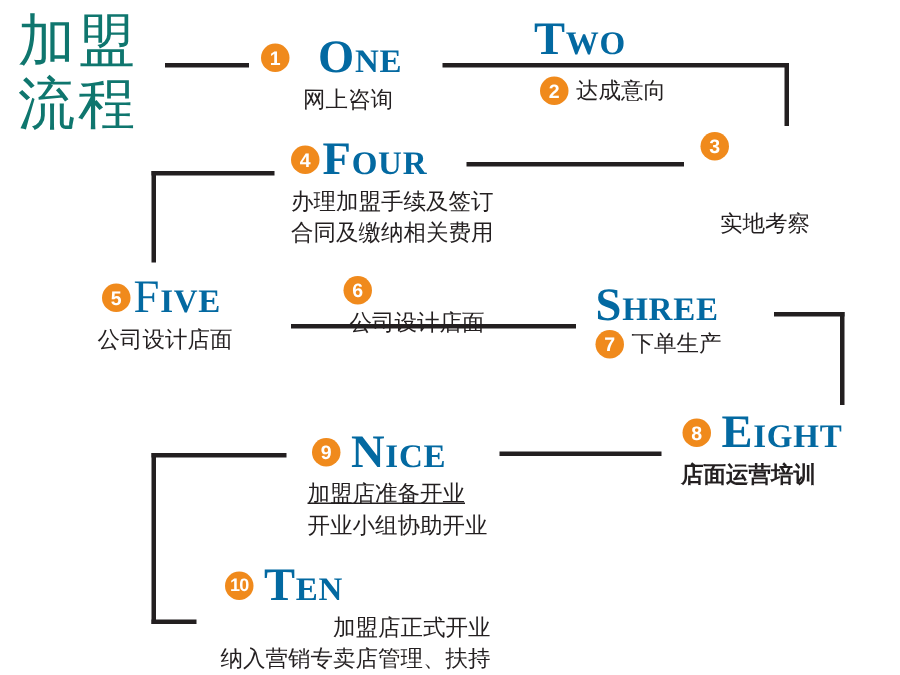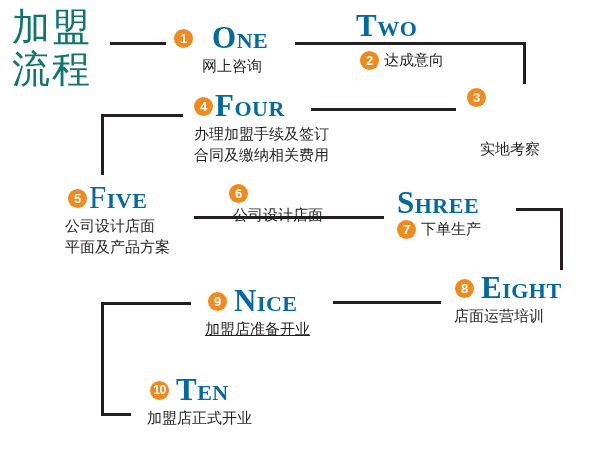--- a/index.html
+++ b/index.html
@@ -70,21 +70,20 @@
   <div class="desc" style="margin-left:0px;">办理加盟手续及签订</div>
   <div class="desc" style="margin-left:0px;text-align:right;">合同及缴纳相关费用</div>
 </div>
 
 <div class="abs" style="left:68px; top:180px;">
   <div class="row">
     <span class="badge">5</span>
     <span class="word" style="margin-left:-3px;text-align:center;"><span class="cap" style="font-weight:normal;">F</span><span>IVE</span></span>
   </div>
   <div class="desc" style="margin-left:-3px;">公司设计店面</div>
-  <div class="desc" style="margin-left:-3px;">平面及产品方案</div>
 </div>
 
 <div class="abs" style="left:229px; top:184px;">
   <div class="row">
     <span class="badge">6</span>
   </div>
   <div class="desc" style="margin-left:4px; margin-top:2px;">公司设计店面</div>
 </div>
 
 <div class="abs" style="left:397px; top:185px;">
@@ -93,30 +92,32 @@
     <span class="badge">7</span>
     <span class="desc">下单生产</span>
   </div>
 </div>
 
 <div class="abs" style="left:455px; top:270px;">
   <div class="row">
     <span class="badge">8</span>
     <span class="word" style="margin-left:2px;"><span class="cap">E</span><span>IGHT</span></span>
   </div>
-  <div class="desc" style="margin-left:-1px;">店面运营培训</div>
+  <div class="desc" style="margin-left:-1px;font-weight:bold;">店面运营培训</div>
 </div>
 
 <div class="abs" style="left:208px; top:283px;">
   <div class="row">
     <span class="badge">9</span>
     <span class="word" style="margin-left:2px;"><span class="cap">N</span><span>ICE</span></span>
   </div>
   <div class="desc" style="margin-left:-3px;text-decoration:underline;">加盟店准备开业</div>
+  <div class="desc" style="margin-left:-3px;">开业小组协助开业</div>
 </div>
 
 <div class="abs" style="left:150px; top:372px;">
   <div class="row">
     <span class="badge small10">10</span>
     <span class="word" style="margin-left:2px;"><span class="cap">T</span><span>EN</span></span>
   </div>
   <div class="desc" style="margin-left:-3px;text-align:right;">加盟店正式开业</div>
+  <div class="desc" style="margin-left:-3px;">纳入营销专卖店管理、扶持</div>
 </div>
 
 </body></html>

